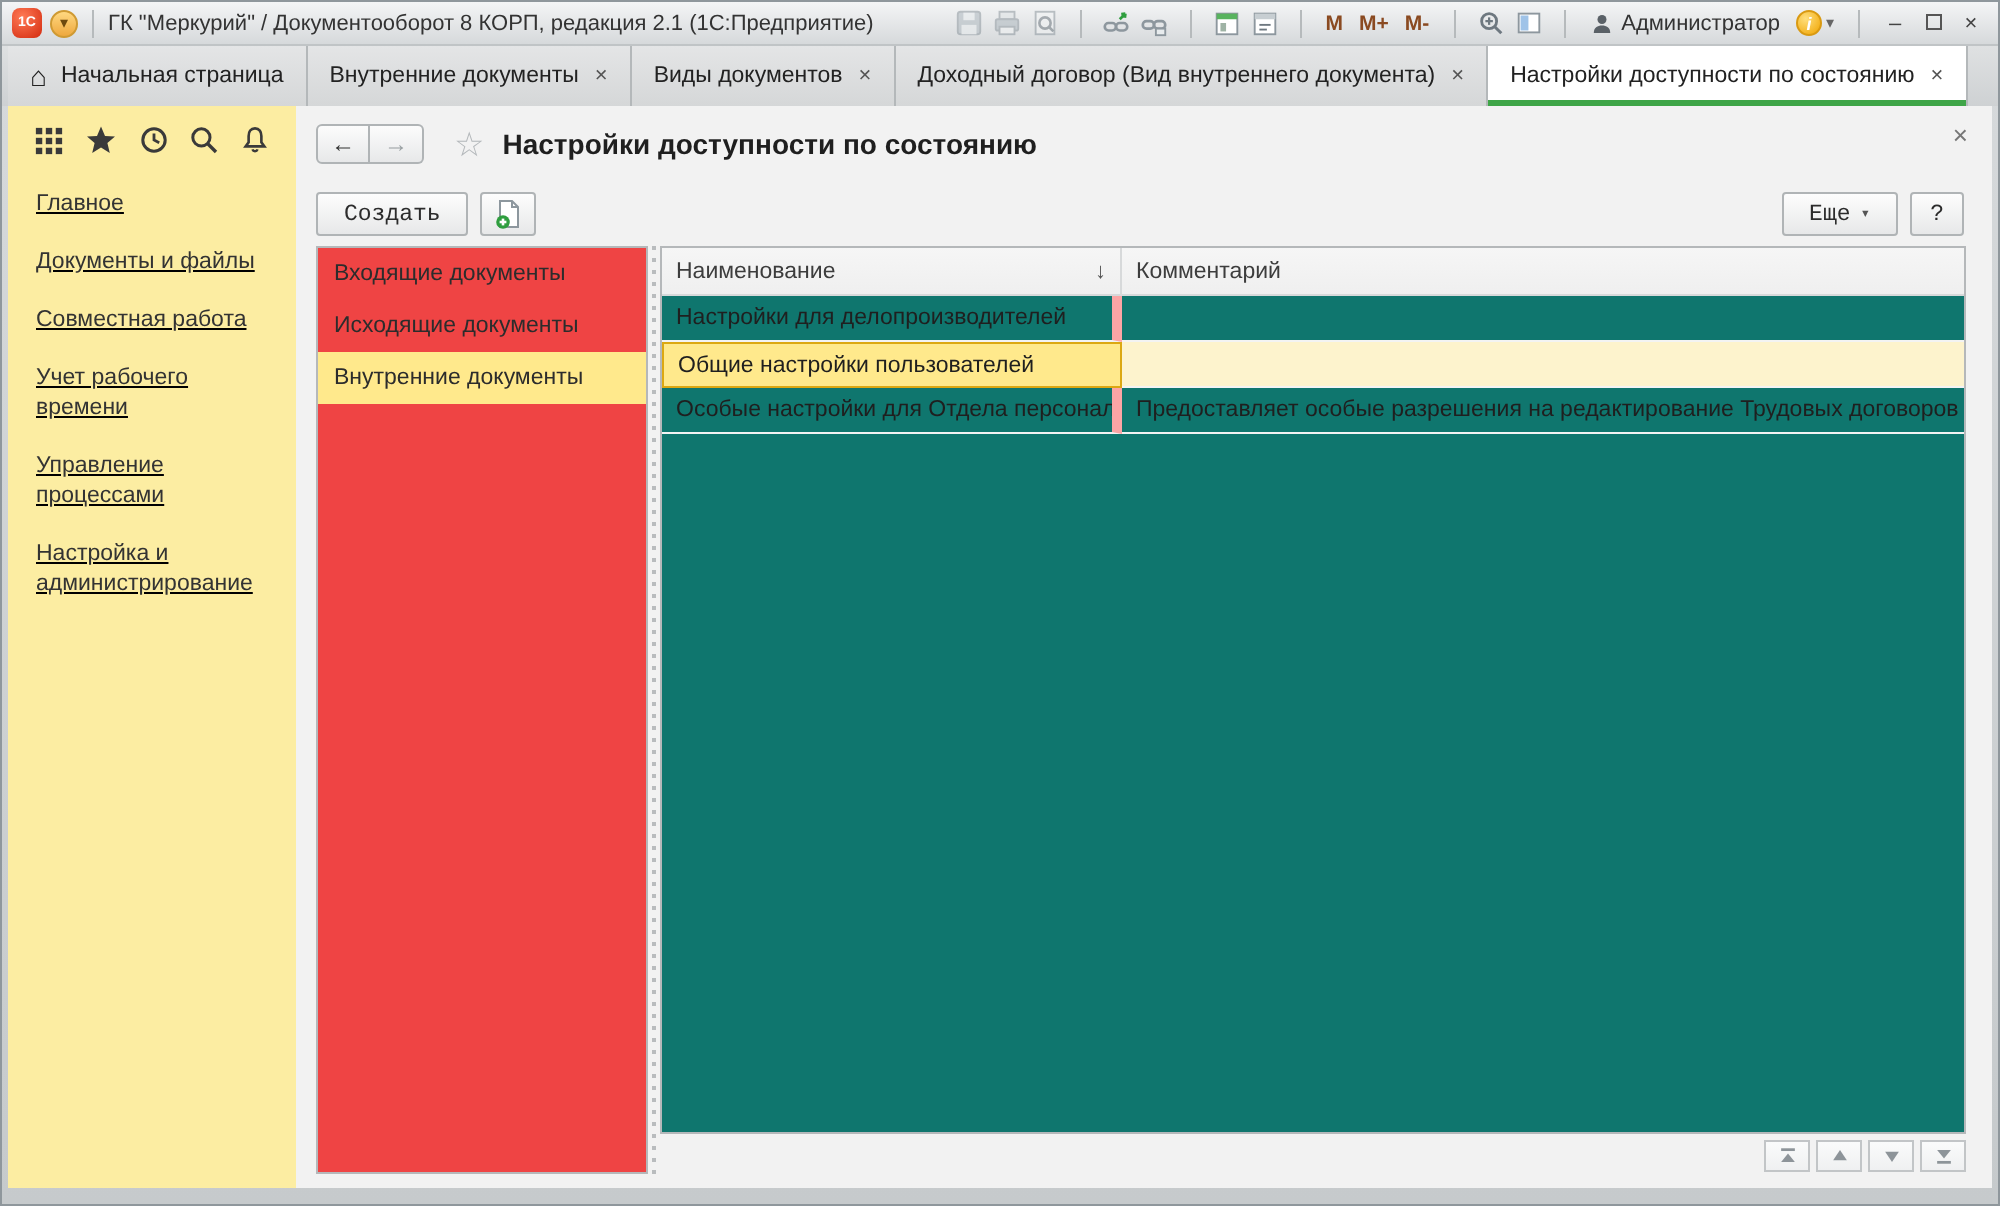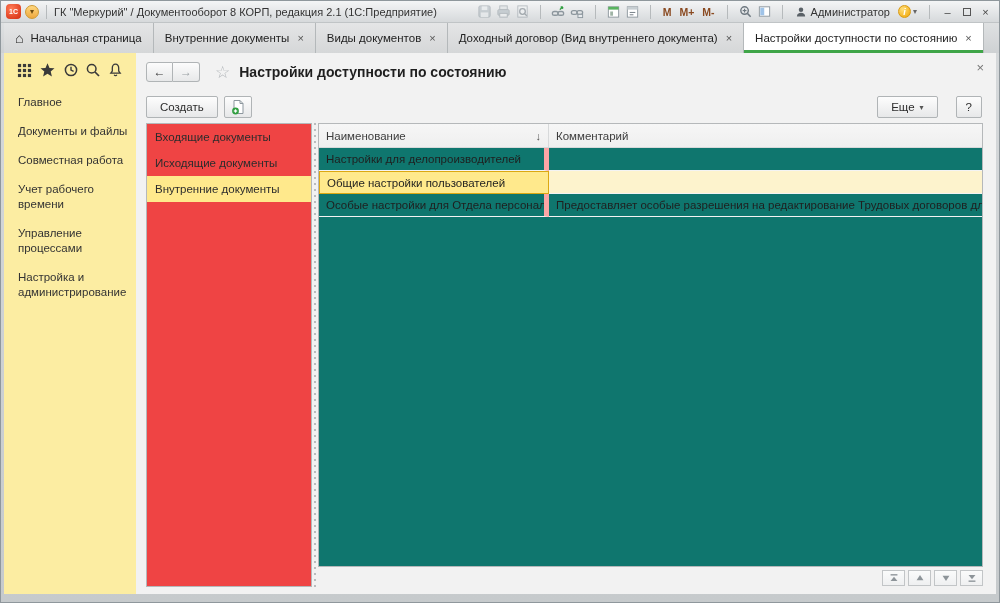--- a/index.html
+++ b/index.html
@@ -29,40 +29,40 @@
   .tab { display:flex; align-items:center; padding:0 11px; font-size:11.5px; color:#222; background:linear-gradient(#e4e5e6,#d5d7d8); border-right:1px solid #b4b8ba; position:relative; cursor:pointer; white-space:nowrap; }
   .tab.active { background:#fff; }
   .tab.active::after { content:""; position:absolute; left:0; right:0; bottom:0; height:3px; background:var(--accent-green,#3fa548); }
   .tab .home-g { font-size:14px; margin-right:7px; color:#222; }
   .tab .x { margin-left:8px; color:#555; font-size:11px; }
 
   
   .bodyarea { position:absolute; top:52px; left:3px; right:3px; bottom:8px; background:#f2f2f2; display:flex; overflow:hidden; }
 
   
-  .sidebar { width:132px; flex:none; background:var(--sidebar-bg,#fceda2); display:flex; flex-direction:column; }
+  .sidebar { width:144px; flex:none; background:var(--sidebar-bg,#fceda2); display:flex; flex-direction:column;text-decoration:underline; }
   .side-icons { display:flex; align-items:center; justify-content:space-between; padding:9px 13px 10px; flex:none; }
   .side-icons svg { display:block; cursor:pointer; }
   .side-menu .item { padding:7px 6px 7px 14px; font-size:11.5px; line-height:1.3; color:#333; cursor:pointer; }
 
   
   .main { flex:1; display:flex; flex-direction:column; position:relative; min-width:0; }
   .page-header { height:38px; flex:none; display:flex; align-items:center; padding:0 10px; position:relative; }
   .nav-group { display:flex; }
   .nav-btn { width:27px; height:20px; border:1px solid #b0b4b6; background:linear-gradient(#fcfcfc,#e7e8e9); font-size:12px; color:#333; line-height:17px; text-align:center; cursor:pointer; }
   .nav-btn.first { border-radius:3px 0 0 3px; }
   .nav-btn.last { border-radius:0 3px 3px 0; border-left:none; color:#9aa0a3; }
   .fav-star { color:#b4b8bb; font-size:17px; margin:0 9px 0 15px; cursor:pointer; }
   .page-title { font-size:14px; font-weight:bold; color:#1f1f1f; white-space:nowrap; }
   .page-close { position:absolute; right:12px; top:7px; color:#777; font-size:13px; cursor:pointer; }
 
   .toolbar { height:32px; flex:none; display:flex; align-items:center; padding:0 10px; gap:6px; }
-  .btn { height:22px; padding:0 13px; border:1px solid #b0b4b6; border-radius:2px; background:linear-gradient(#fdfdfd,#e7e8e9); font-size:11.5px; color:#2c2c2c; font-family:Liberation Sans, sans-serif; cursor:pointer; display:inline-flex; align-items:center; }
+  .btn { height:22px; padding:0 13px; border:1px solid #b0b4b6; border-radius:2px; background:linear-gradient(#fdfdfd,#e7e8e9); font-size:11.5px; color:#2c2c2c; font-family:Liberation Mono, monospace; cursor:pointer; display:inline-flex; align-items:center; }
   .icon-btn { padding:0 5px; }
-  .toolbar-right { margin-left:auto; display:flex; gap:18px; margin-right:4px; }
+  .toolbar-right { margin-left:auto; display:flex; gap:6px; margin-right:4px; }
   .btn .car { font-size:8px; color:#555; margin-left:5px; }
   .btn.help { padding:0 9px; }
 
   .content { flex:1; min-height:0; display:flex; padding:0 13px 0 10px; margin-bottom:7px; }
   .list-panel { width:166px; flex:none; background:#ef4444; border:1px solid #b5b8ba; }
   .list-item { padding:7px 8px; font-size:11.5px; color:#2c2c2c; cursor:pointer; white-space:nowrap; overflow:hidden; }
   .list-item.selected { background:var(--selection-bg,#ffe98c); }
   .splitter { width:6px; flex:none; background:repeating-linear-gradient(to bottom,#b9bcbe 0 2px,transparent 2px 6px); background-size:2px 100%; background-repeat:no-repeat; background-position:center top; cursor:col-resize; }
 
   .table-panel { flex:1; min-width:0; background:#0f766e; border:1px solid #b5b8ba; height:calc(100% - 20px); display:flex; flex-direction:column; }

